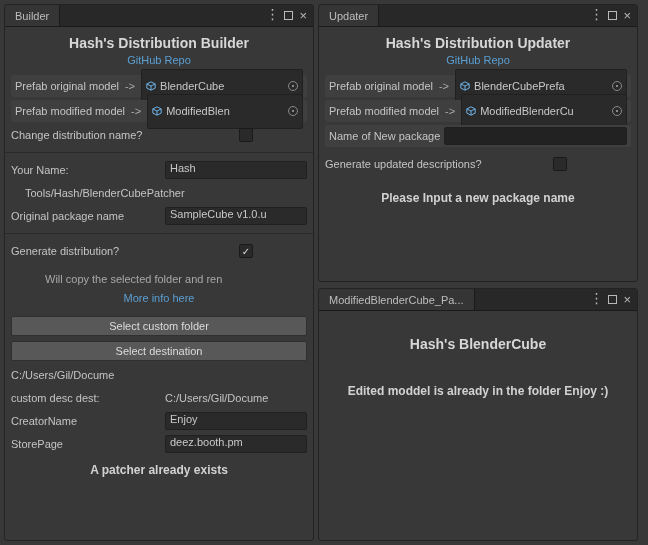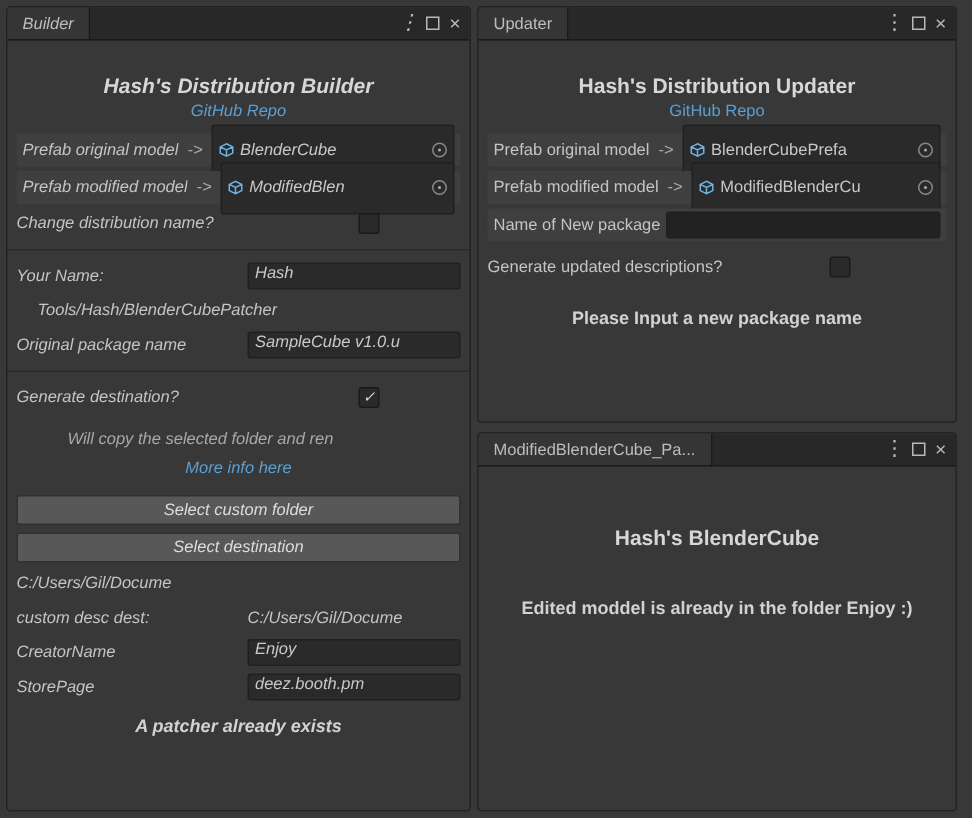--- a/index.html
+++ b/index.html
@@ -9,21 +9,21 @@
     font-size: 12px;
     color: #c4c4c4;
     width: 648px;
     height: 545px;
     overflow: hidden;
     display: flex;
     gap: 4px;
     padding: 4px;
   }
   .col { display: flex; flex-direction: column; gap: 6px; }
-  .col-left { width: 310px; font-style: italic; }
+  .col-left { width: 310px; }
   .col-right { width: 320px; }
   .panel {
     background: #383838;
     border: 1px solid #232323;
     border-radius: 3px;
     display: flex;
     flex-direction: column;
   }
   .panel-tabbar {
     display: flex;
@@ -59,21 +59,21 @@
     padding: 6px 6px 8px 6px;
     display: flex;
     flex-direction: column;
     gap: 3px;
   }
   .title-big {
     text-align: center;
     font-weight: bold;
     font-size: 14px;
     color: #d7d7d7;
-    margin-top: 16px;
+    margin-top: 2px;
   }
   .link {
     color: #5a9fd4;
     text-align: center;
     font-size: 11px;
     cursor: pointer;
     margin-bottom: 6px;
   }
   .row {
     display: flex;
@@ -254,21 +254,21 @@
         <span class="lbl" style="padding-left:14px">Tools/Hash/BlenderCubePatcher</span>
       </div>
       <div class="row">
         <span class="lbl lbl-col">Original package name</span>
         <div class="textfield">SampleCube v1.0.u</div>
       </div>
 
       <div class="hr"></div>
 
       <div class="row">
-        <span class="lbl" style="flex:1">Generate destination?</span>
+        <span class="lbl" style="flex:1">Generate distribution?</span>
         <div class="check">✓</div>
         <div style="width:50px"></div>
       </div>
       <div style="height:6px"></div>
       <div class="desc-text">Will copy the selected folder and ren</div>
       <div class="link" style="margin:4px 0 8px 0">More info here</div>
 
       <div class="wide-btn">Select custom folder</div>
       <div class="wide-btn">Select destination</div>
 

